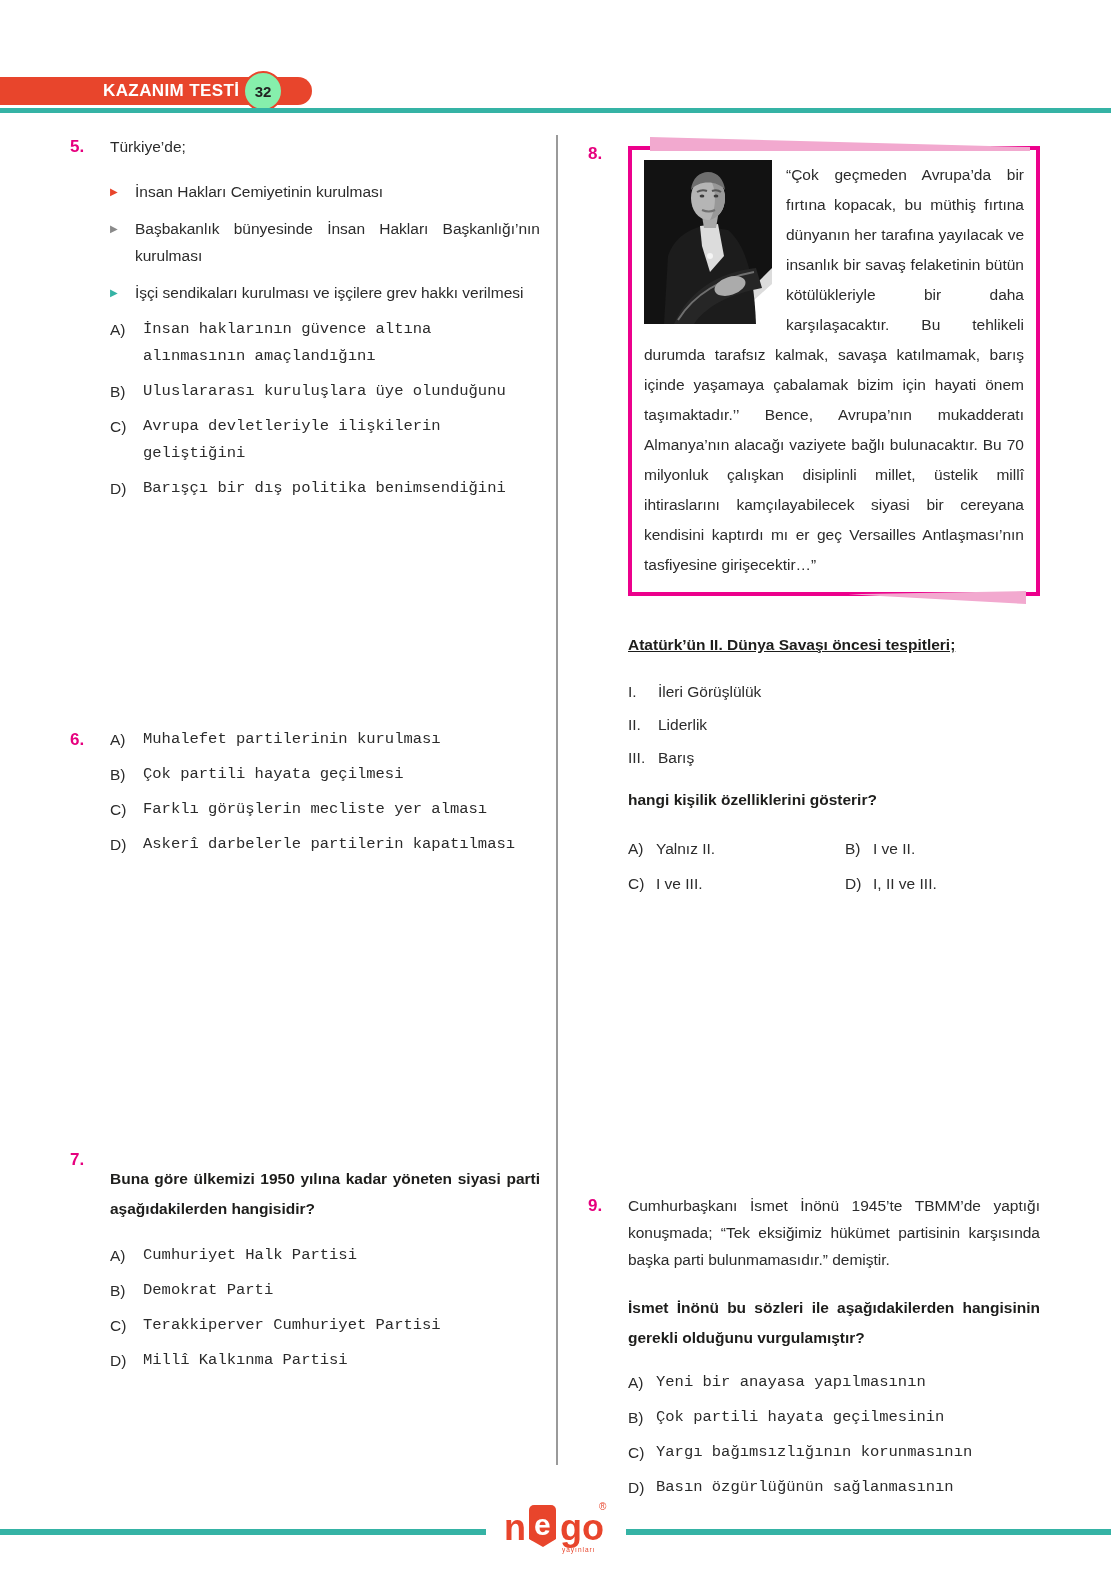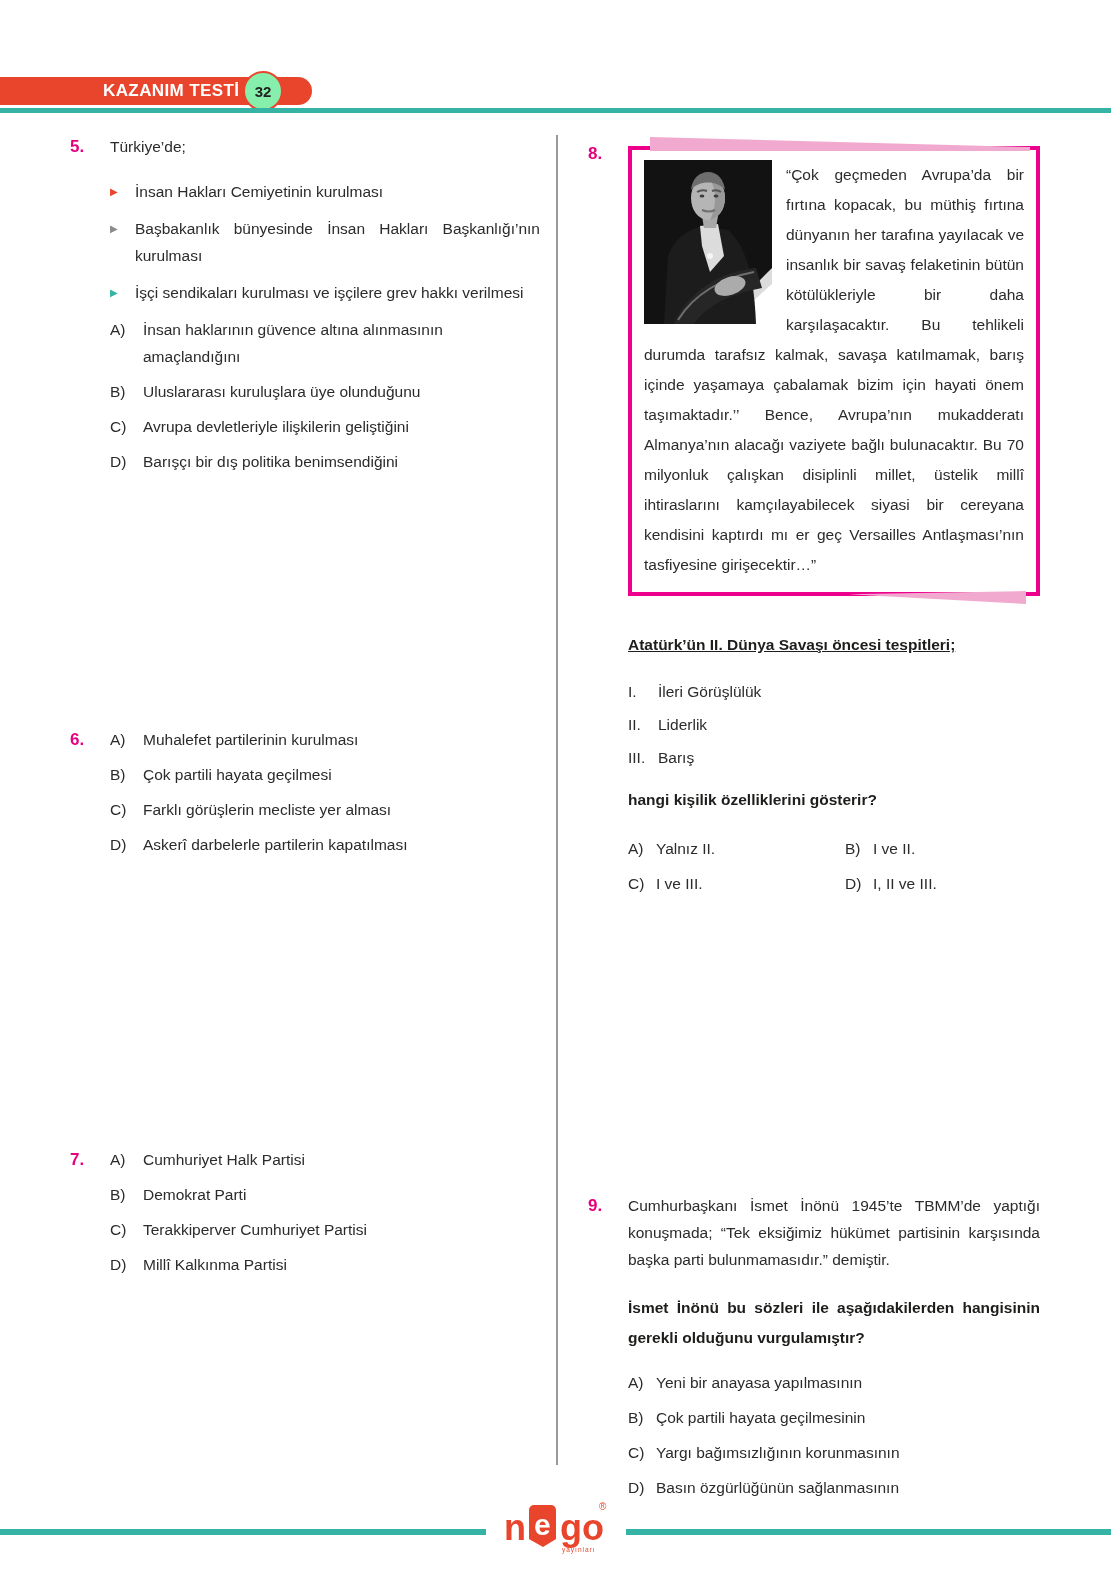--- a/index.html
+++ b/index.html
@@ -39,21 +39,21 @@
   .qbold { font-weight:bold; color:#1d1d1b; text-align:justify; line-height:30px; margin:18px 0; }
   .qbold.tight { margin-top:14px; margin-bottom:20px; }
   .underlined { border-bottom:2px solid #1d1d1b; padding-bottom:1px; }
 
   .bullet { display:flex; margin-bottom:10px; }
   .tri { width:25px; flex-shrink:0; font-size:10px; line-height:27px; }
   .bullet-text { flex:1; text-align:justify; }
 
   .option { display:flex; margin-bottom:8px; }
   .letter { width:33px; flex-shrink:0; }
-  .opt-text { flex:1; }
+  .opt-text { flex:1;font-family:Liberation Mono, monospace; }
 
   
   .quote-box {
     position:relative; border:4px solid #ec008c; box-sizing:border-box;
     min-height:414px; padding:10px 12px 12px 12px; margin-top:6px; margin-bottom:34px;
   }
   .fold-top {
     position:absolute; top:-13px; left:18px; width:380px; height:14px; background:#f2a9cf;
     clip-path:polygon(0 0, 100% 72%, 100% 100%, 0 100%);
   }
@@ -147,20 +147,21 @@
     <div class="option">
       <span class="letter">D)</span>
       <span class="opt-text">Askerî darbelerle partilerin kapatılması</span>
     </div>
   </div>
 </section>
 
 <section class="question" style="left:70px; top:1146px; width:470px;">
   <div class="q-num">7.</div>
   <div class="q-body">
+    <p class="qbold">Buna göre ülkemizi 1950 yılına kadar yöneten siyasi parti aşağıdakilerden hangisidir?</p>
 
     <div class="option">
       <span class="letter">A)</span>
       <span class="opt-text">Cumhuriyet Halk Partisi</span>
     </div>
     <div class="option">
       <span class="letter">B)</span>
       <span class="opt-text">Demokrat Parti</span>
     </div>
     <div class="option">

